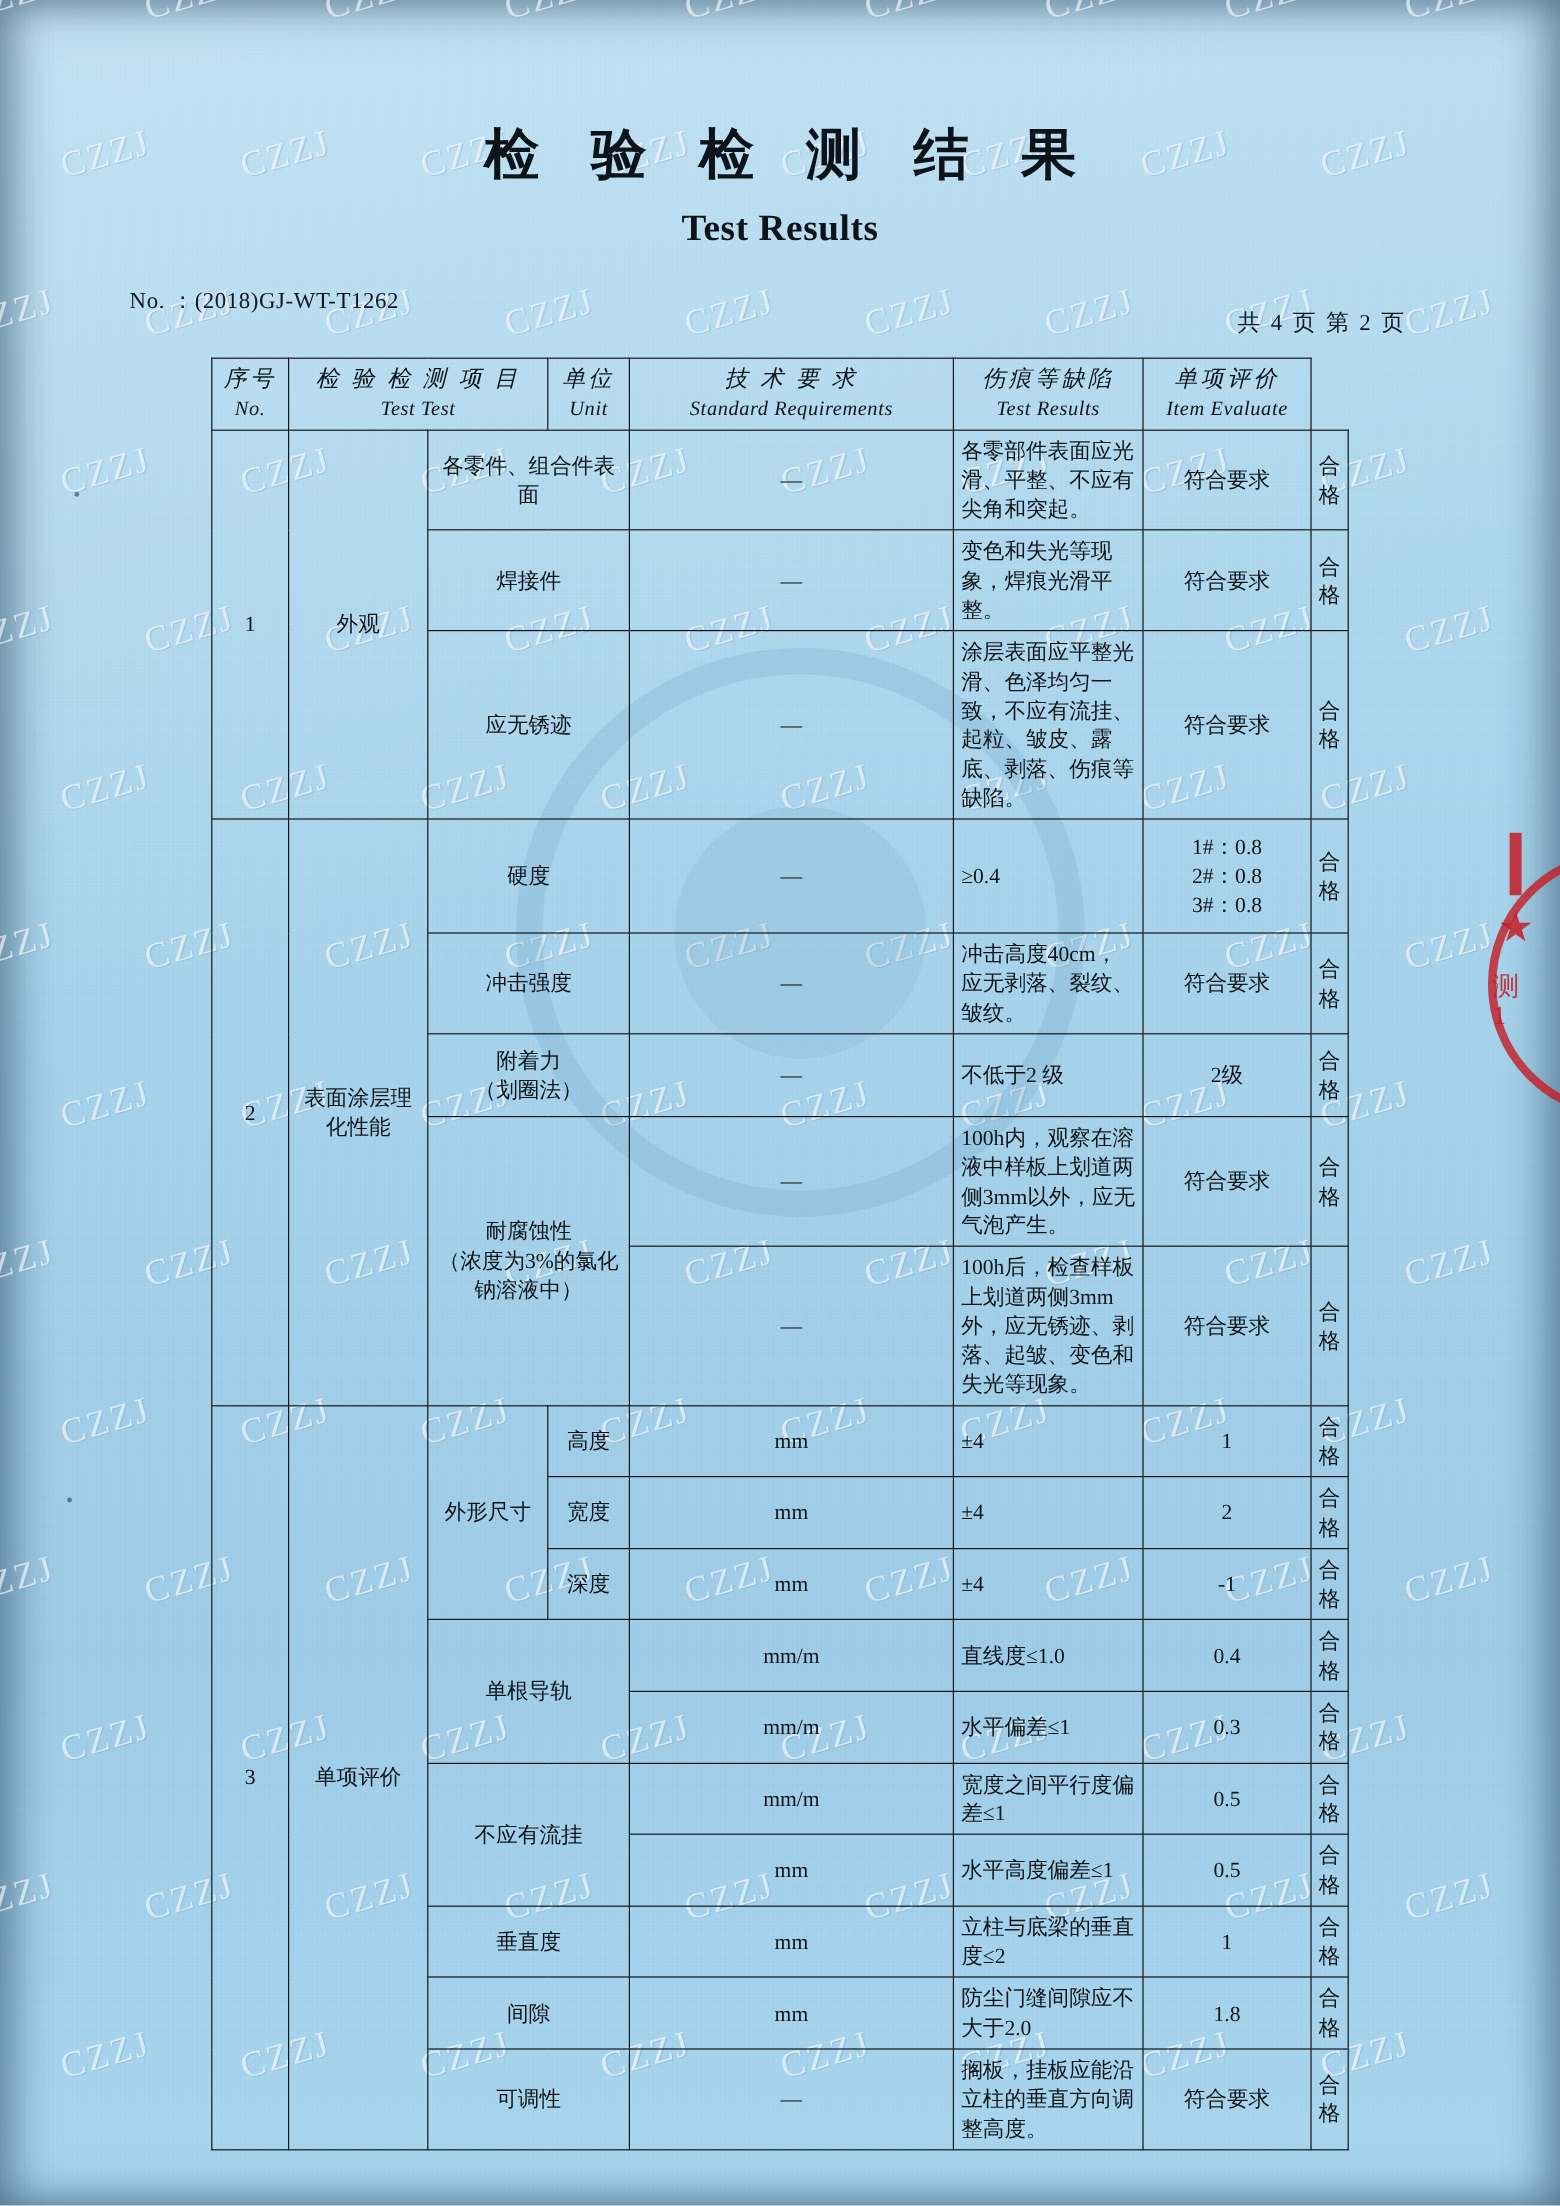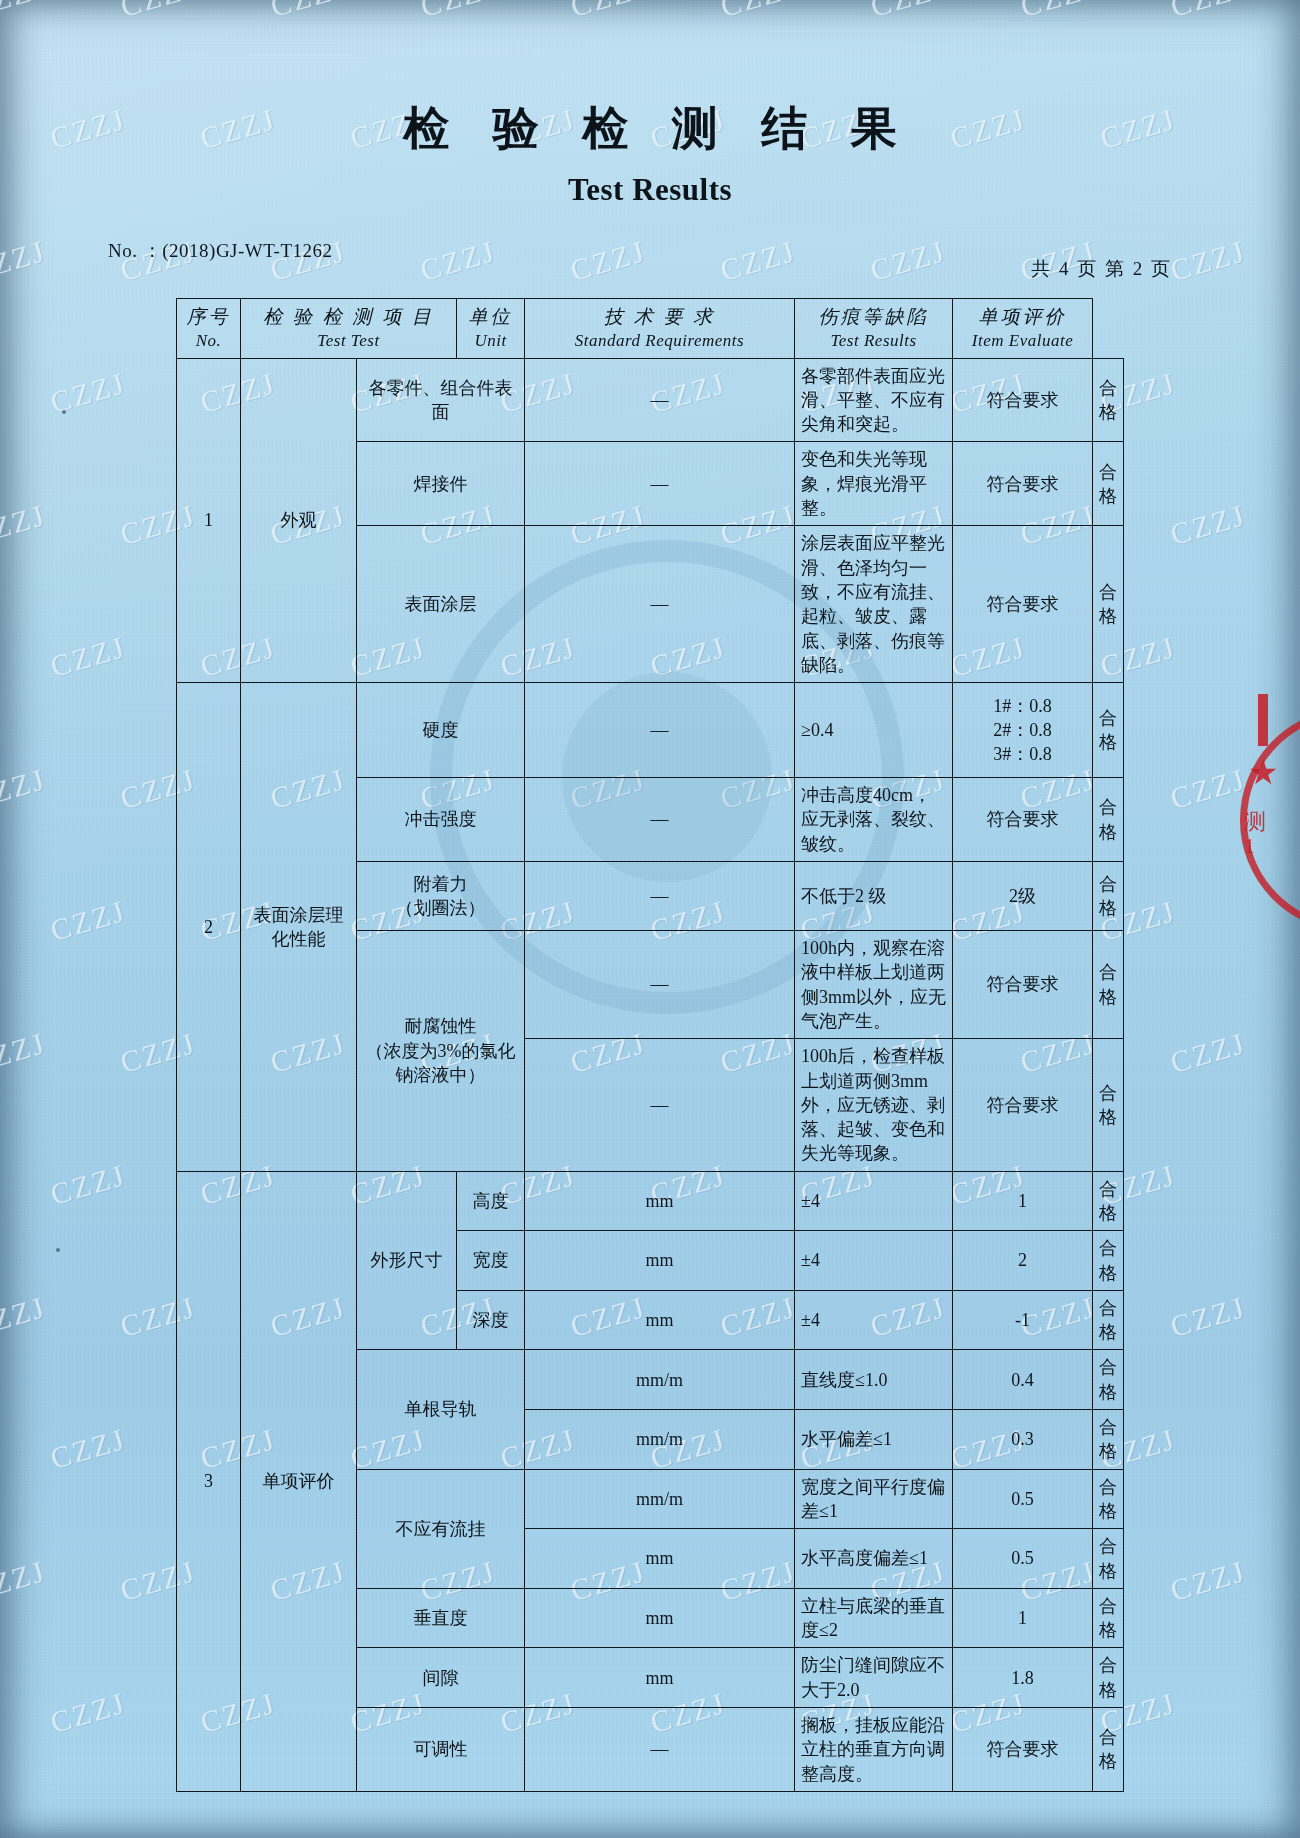--- a/index.html
+++ b/index.html
@@ -412,21 +412,21 @@
           <td class="eval">合格</td>
         </tr>
         <tr>
           <td class="c" colspan="2" style="height:58px">焊接件</td>
           <td class="dash">—</td>
           <td class="req">变色和失光等现象，焊痕光滑平整。</td>
           <td class="res">符合要求</td>
           <td class="eval">合格</td>
         </tr>
         <tr>
-          <td class="c" colspan="2" style="height:94px">表面涂层</td>
+          <td class="c" colspan="2" style="height:94px">应无锈迹</td>
           <td class="dash">—</td>
           <td class="req">涂层表面应平整光滑、色泽均匀一致，不应有流挂、起粒、皱皮、露底、剥落、伤痕等缺陷。</td>
           <td class="res">符合要求</td>
           <td class="eval">合格</td>
         </tr>
 
         <tr>
           <td class="num" rowspan="5">2</td>
           <td class="vert-label" rowspan="5">表面涂层理化性能</td>
           <td class="c" colspan="2" style="height:84px">硬度</td>

